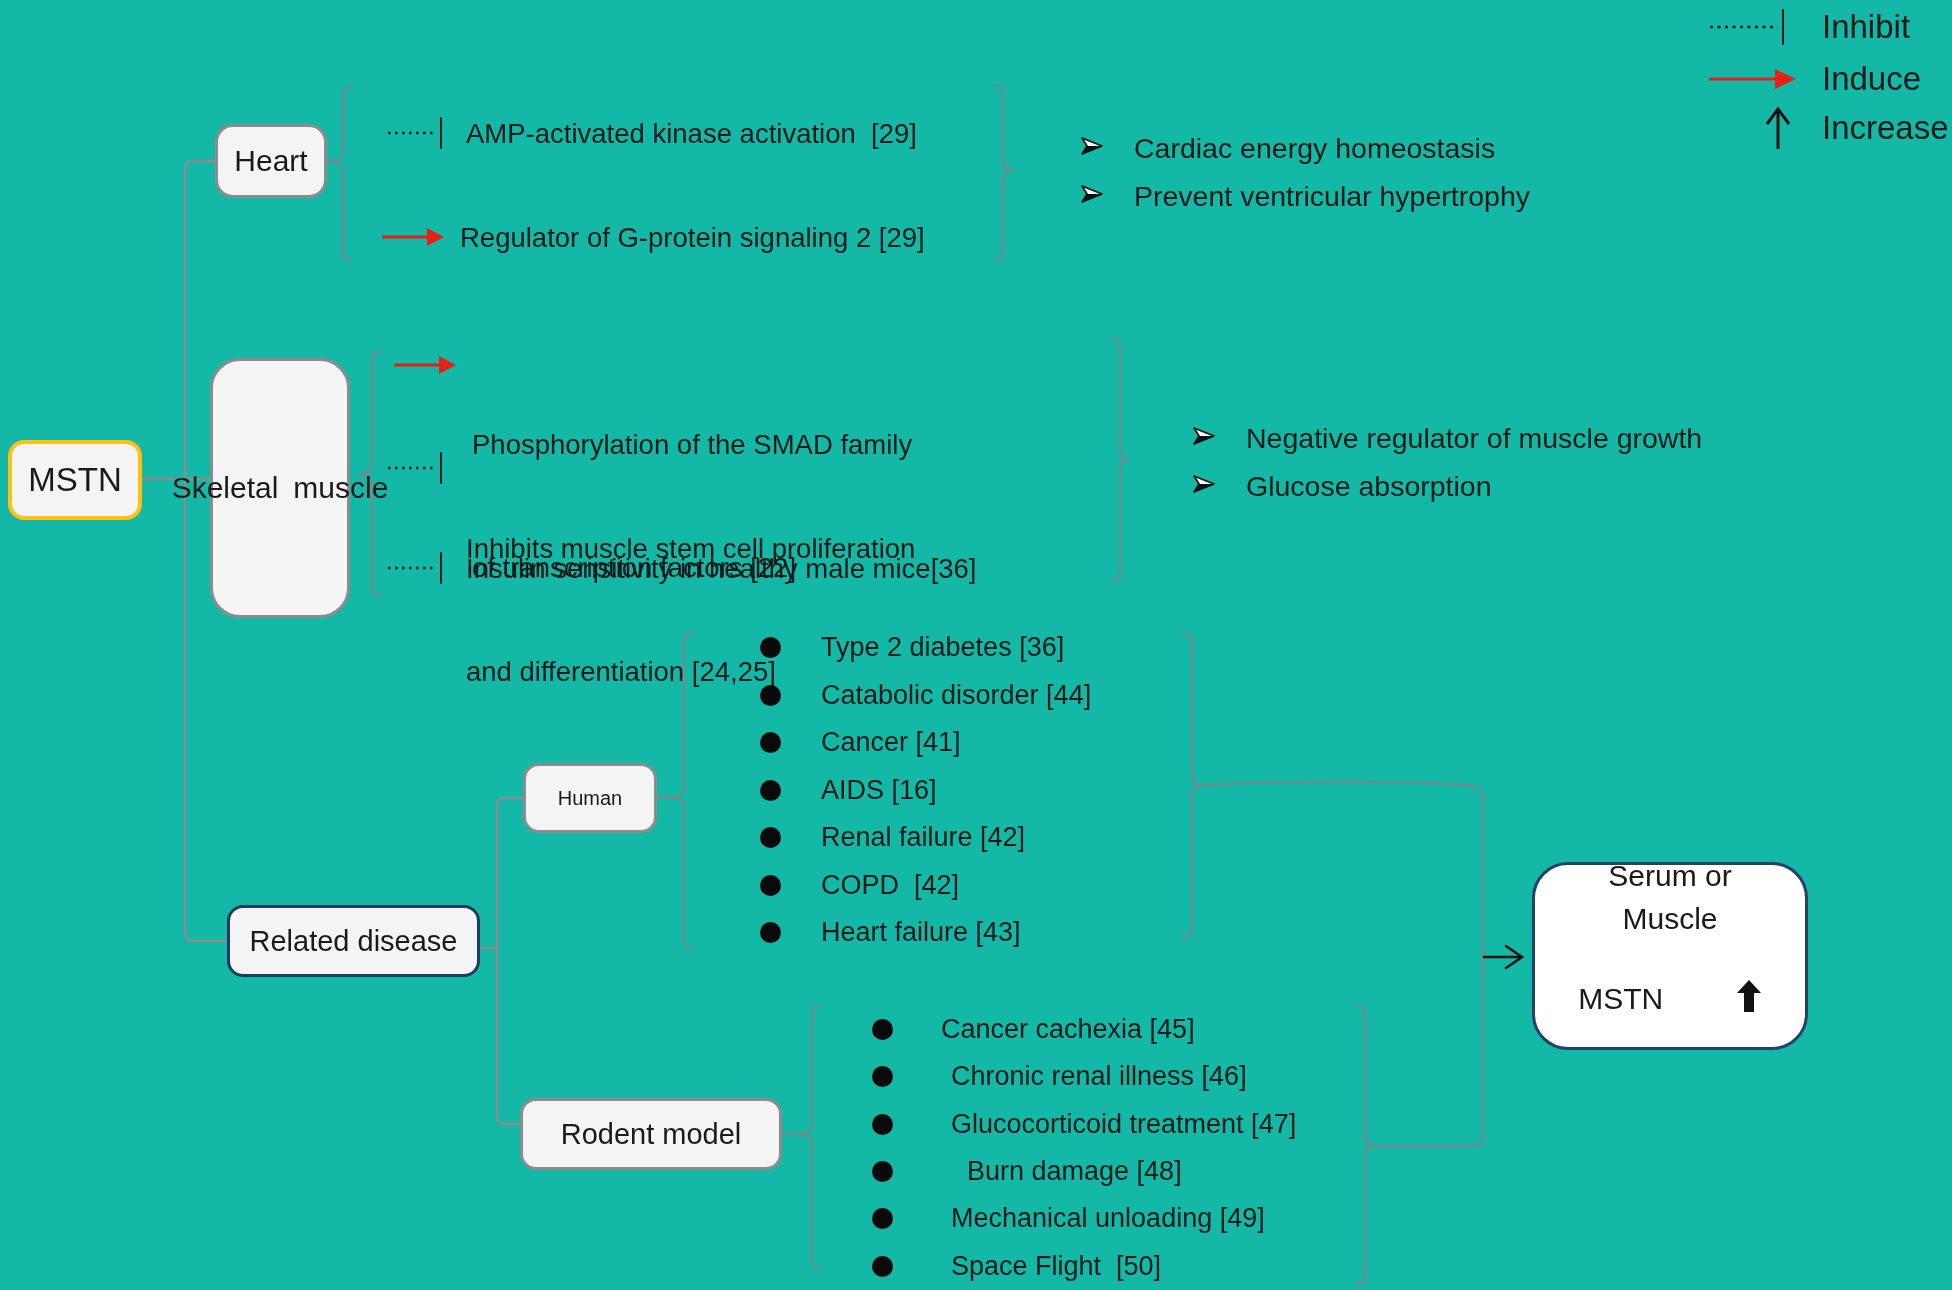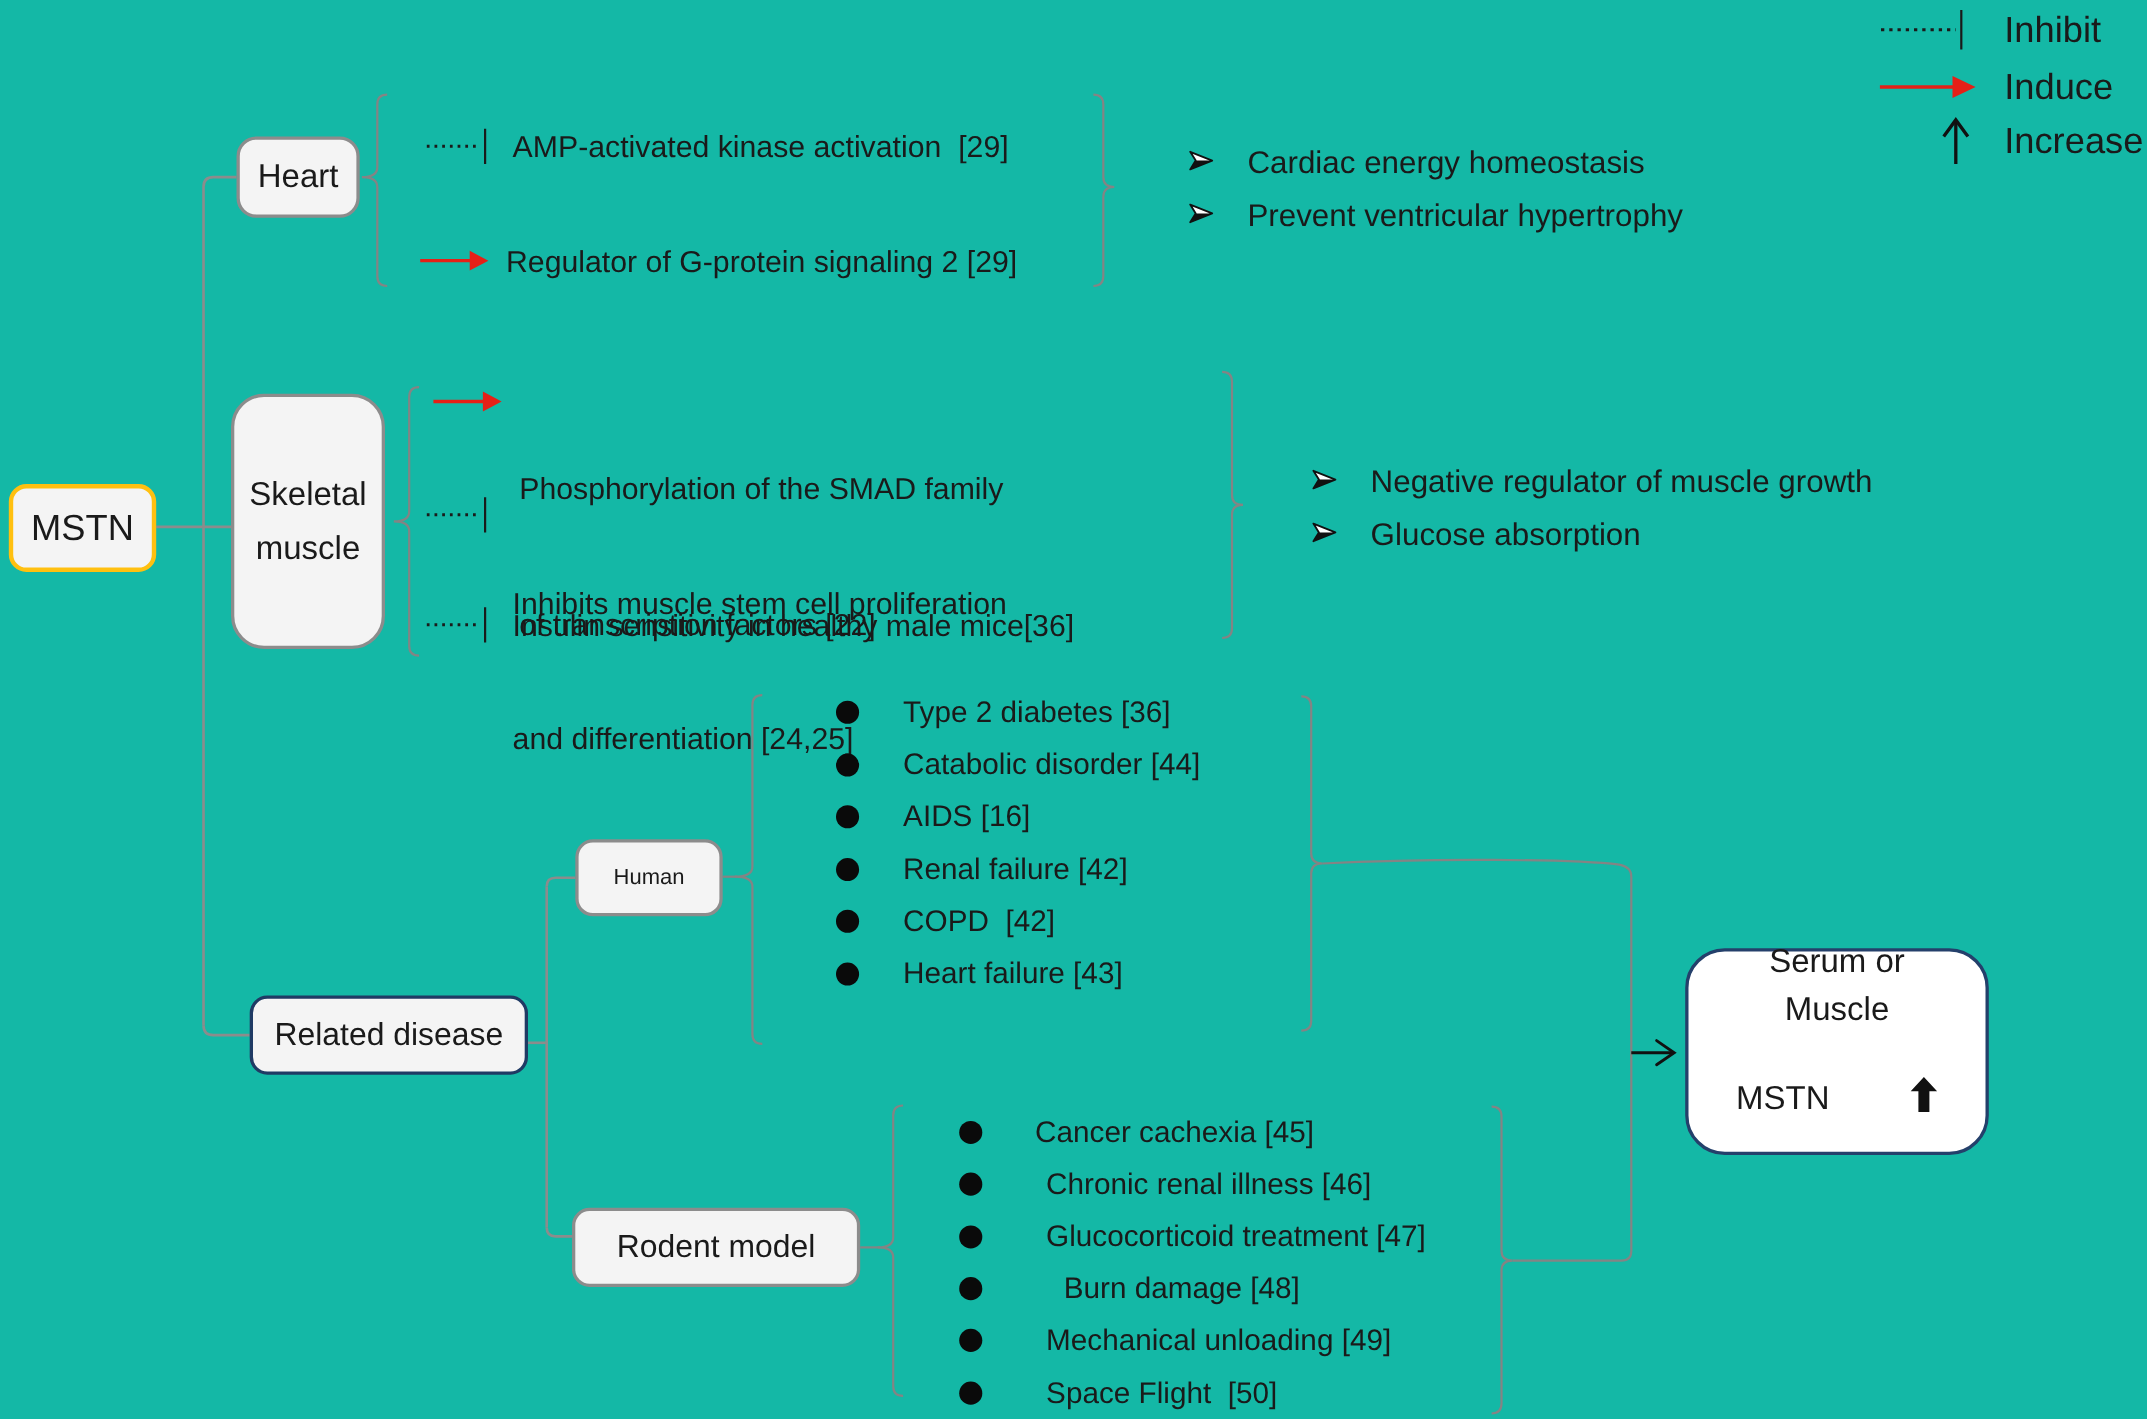--- a/index.html
+++ b/index.html
@@ -130,21 +130,21 @@
   <div class="abs outcome-row" style="left:1080px;top:175px;">
     <span>
       <svg width="24" height="20" viewBox="0 0 24 20">
           <polygon points="2,2 22,10 2,18 7,10" fill="#ffffff" stroke="#111" stroke-width="1.7" stroke-linejoin="round"></polygon>
           <polygon points="2,18 22,10 7,10" fill="#111"></polygon>
         </svg>
     </span>
     <span class="outcome-text">Prevent ventricular hypertrophy</span>
   </div>
 
-  <div class="abs node" style="left:210px;top:358px;width:140px;height:232px;border-radius:30px;font-size:30px;flex-direction:column;gap:15px;">
+  <div class="abs node" style="left:210px;top:358px;width:140px;height:260px;border-radius:30px;font-size:30px;flex-direction:row;gap:15px;">
     <span class="txt">Skeletal</span>
     <span class="txt">muscle</span>
   </div>
 
   <div class="abs rowtop" style="left:392px;top:342px;">
     <span class="symcell" style="margin-top:10px;">
       <svg width="66" height="26" viewBox="0 0 66 26">
           <line x1="2" y1="13" x2="48" y2="13" stroke="#E52017" stroke-width="3"></line>
           <polygon points="47,4 64,13 47,22" fill="#E52017"></polygon>
         </svg>
@@ -206,20 +206,24 @@
   </div>
 
   <div class="abs list" style="left:760px;top:624px;">
       <div class="li" style="height:47.5px;">
       <span class="bullet"></span>
       <span class="li-text" style="margin-left:40px;">Type 2 diabetes [36]</span>
     </div>
       <div class="li" style="height:47.5px;">
       <span class="bullet"></span>
       <span class="li-text" style="margin-left:40px;">Catabolic disorder [44]</span>
+    </div>
+      <div class="li" style="height:47.5px;">
+      <span class="bullet"></span>
+      <span class="li-text" style="margin-left:40px;">Cancer [41]</span>
     </div>
       <div class="li" style="height:47.5px;">
       <span class="bullet"></span>
       <span class="li-text" style="margin-left:40px;">AIDS [16]</span>
     </div>
       <div class="li" style="height:47.5px;">
       <span class="bullet"></span>
       <span class="li-text" style="margin-left:40px;">Renal failure [42]</span>
     </div>
       <div class="li" style="height:47.5px;">

